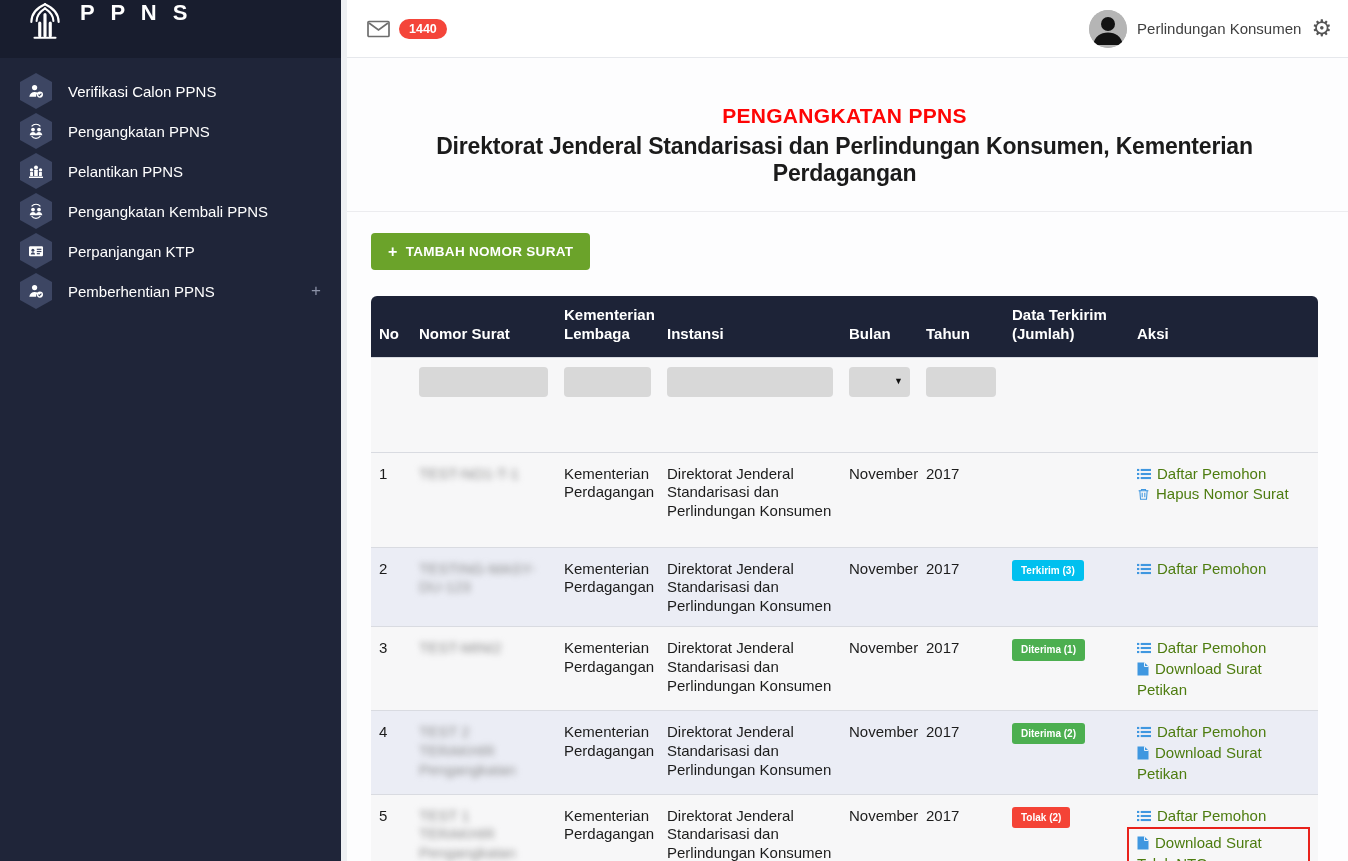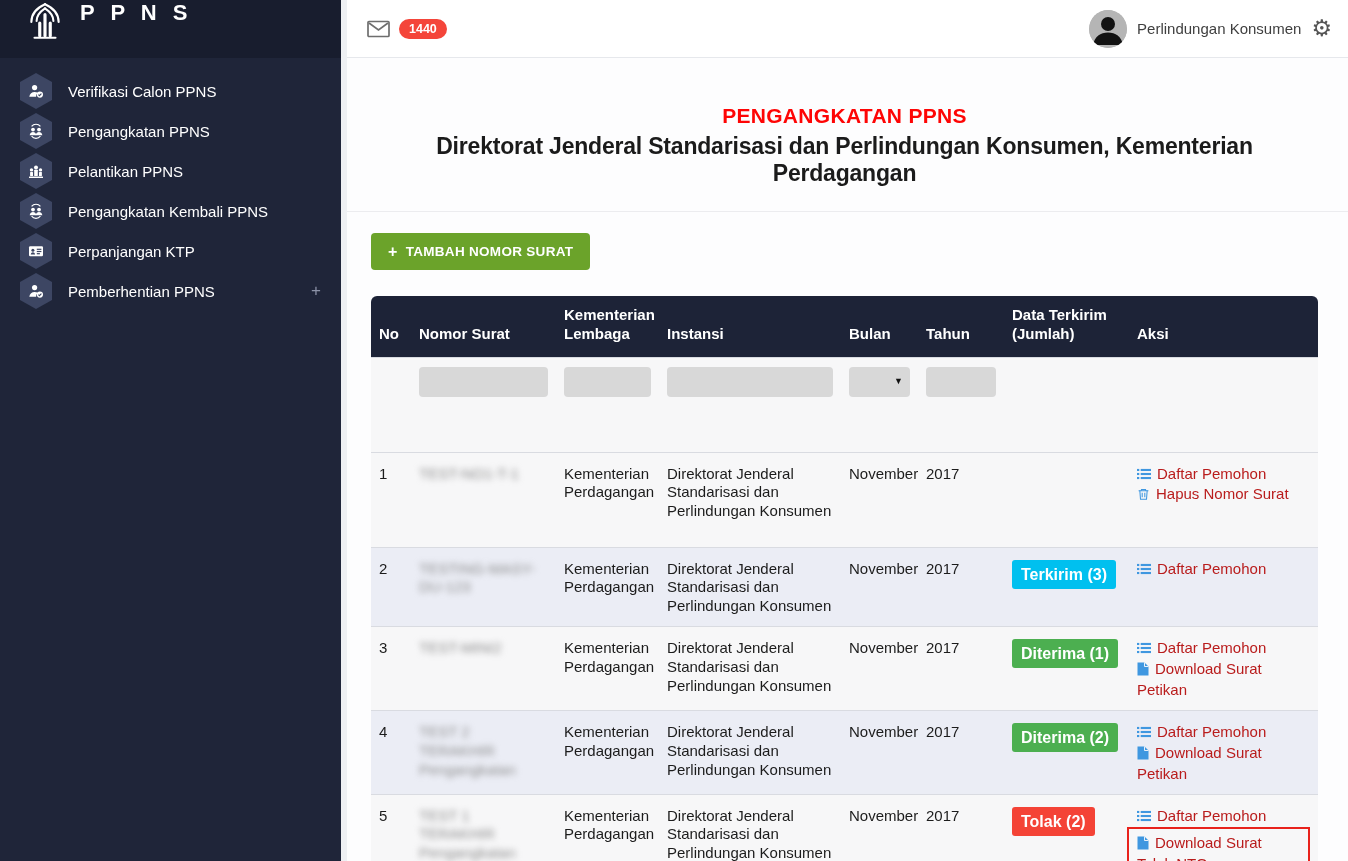--- a/index.html
+++ b/index.html
@@ -57,28 +57,28 @@
   .filter-select { width:100%; height:30px; border-radius:4px; background:#d8d8d8; cursor:pointer;
                    display:flex; align-items:center; justify-content:flex-end; padding-right:7px; }
   .filter-select .caret { font-size:9px; color:#111; }
   tbody td { vertical-align:top; padding:12px 8px 10px 8px; border-top:1px solid #d9dbe1; line-height:1.26; color:#1c1c1c; }
   tbody tr:nth-child(odd) td { background:#f7f7f8; }
   tbody tr:nth-child(even) td { background:#ebedf5; }
   tbody tr:nth-child(1){height:95px} tbody tr:nth-child(2){height:75px}
   tbody tr:nth-child(3){height:77px} tbody tr:nth-child(4){height:77px}
   tbody tr:nth-child(5){height:95px} tbody tr:nth-child(6){height:120px}
   .redacted { filter:blur(3px); color:#8e8e8e; user-select:none; }
-  .badge { display:inline-block; color:#fff; font-weight:bold; font-size:16px; padding:5px 9px 4px 9px; border-radius:3px; }
+  .badge { display:inline-block; color:#fff; font-weight:bold; font-size:10px; padding:5px 9px 4px 9px; border-radius:3px; }
   .badge-info { background:#00c0ef; }
   .badge-success { background:#4caf50; }
   .badge-danger { background:#f44336; }
   .action-line { display:block; margin-bottom:10px; color:#3f97e0; white-space:normal; }
   .action-line:last-child { margin-bottom:0; }
   .action-line .a-icon { display:inline-block; vertical-align:-2px; margin-right:6px; }
-  .action-link { color:#b91c1c; text-decoration:none; cursor:pointer;margin-top:44px; }
+  .action-link { color:#4d7c0f; text-decoration:none; cursor:pointer;margin-top:44px; }
   .action-highlight { border:2px solid #e8221c; padding:5px 8px 6px 8px; display:inline-block; max-width:183px; margin-left:-10px; }
 </style>
 </head>
 <body>
 
 <div class="app">
 
   <aside class="sidebar">
     <div class="brand">
       <span>

